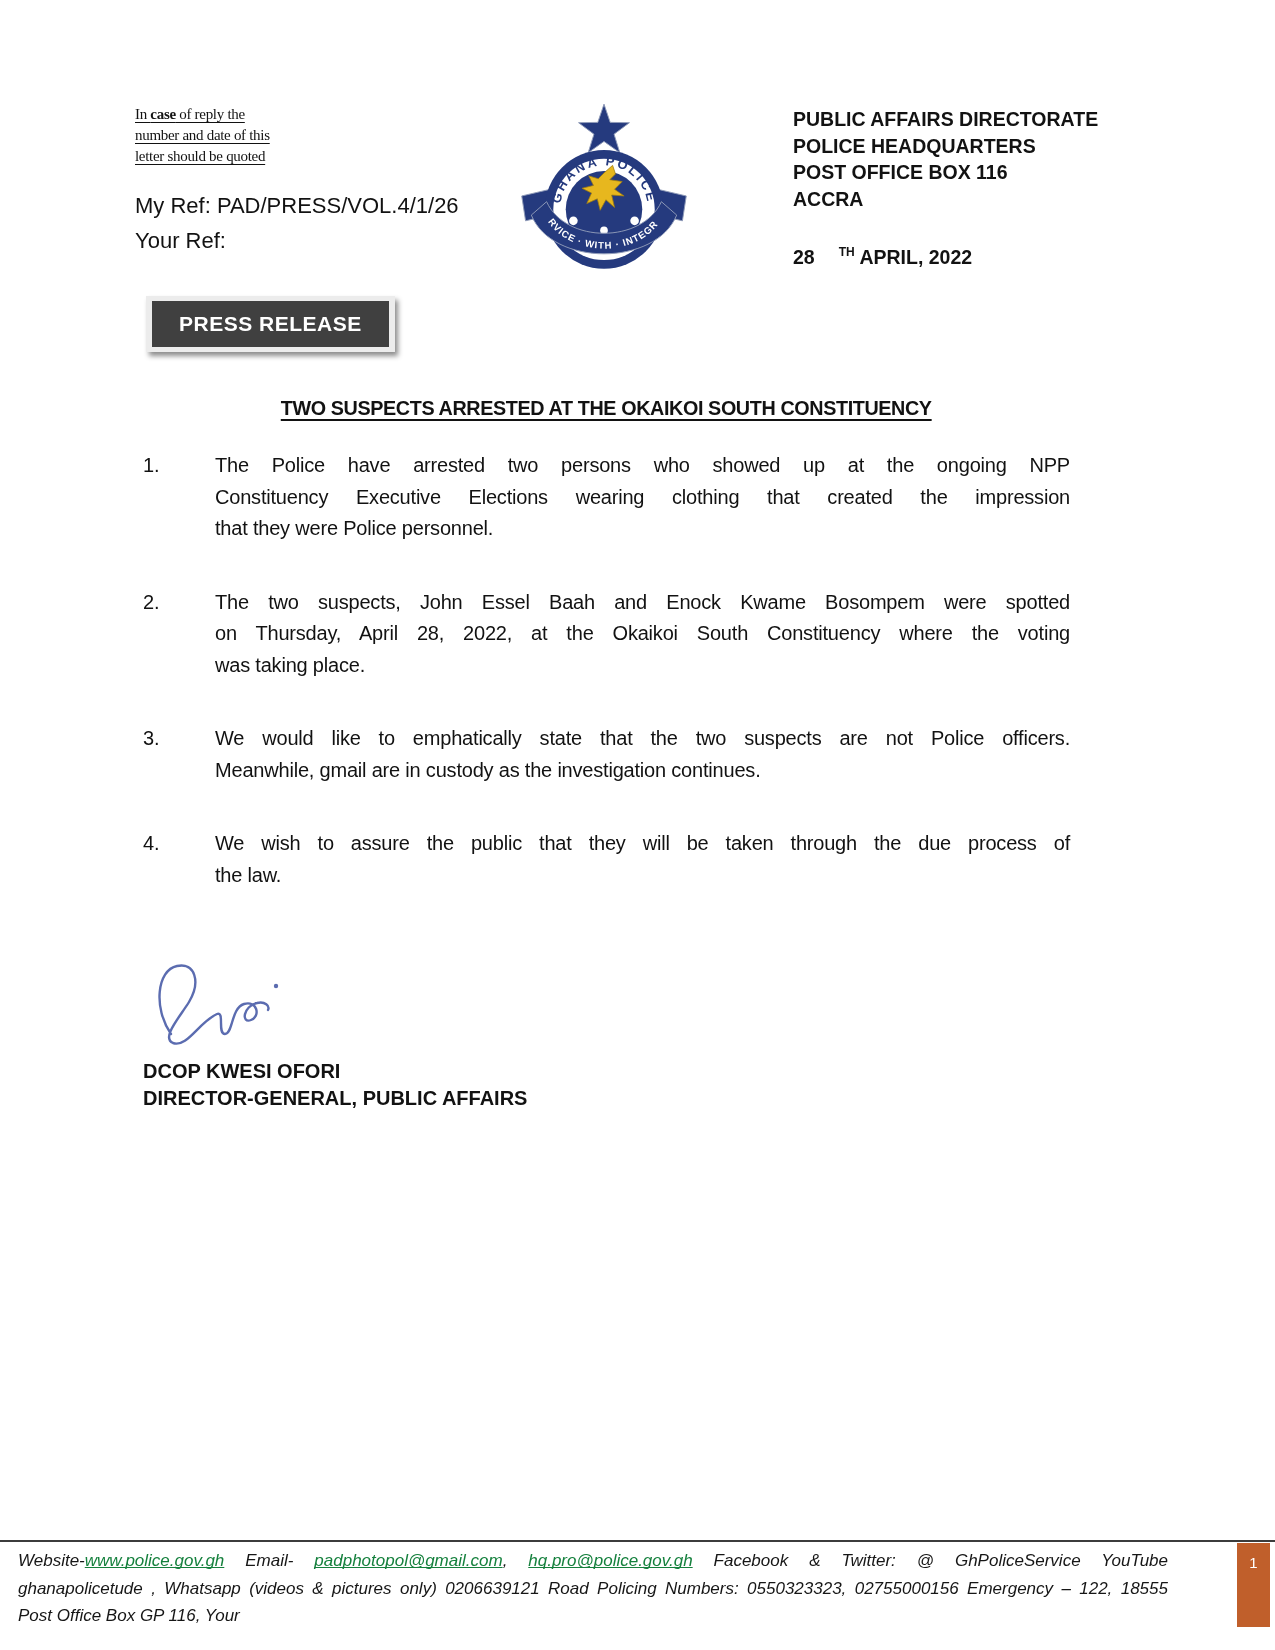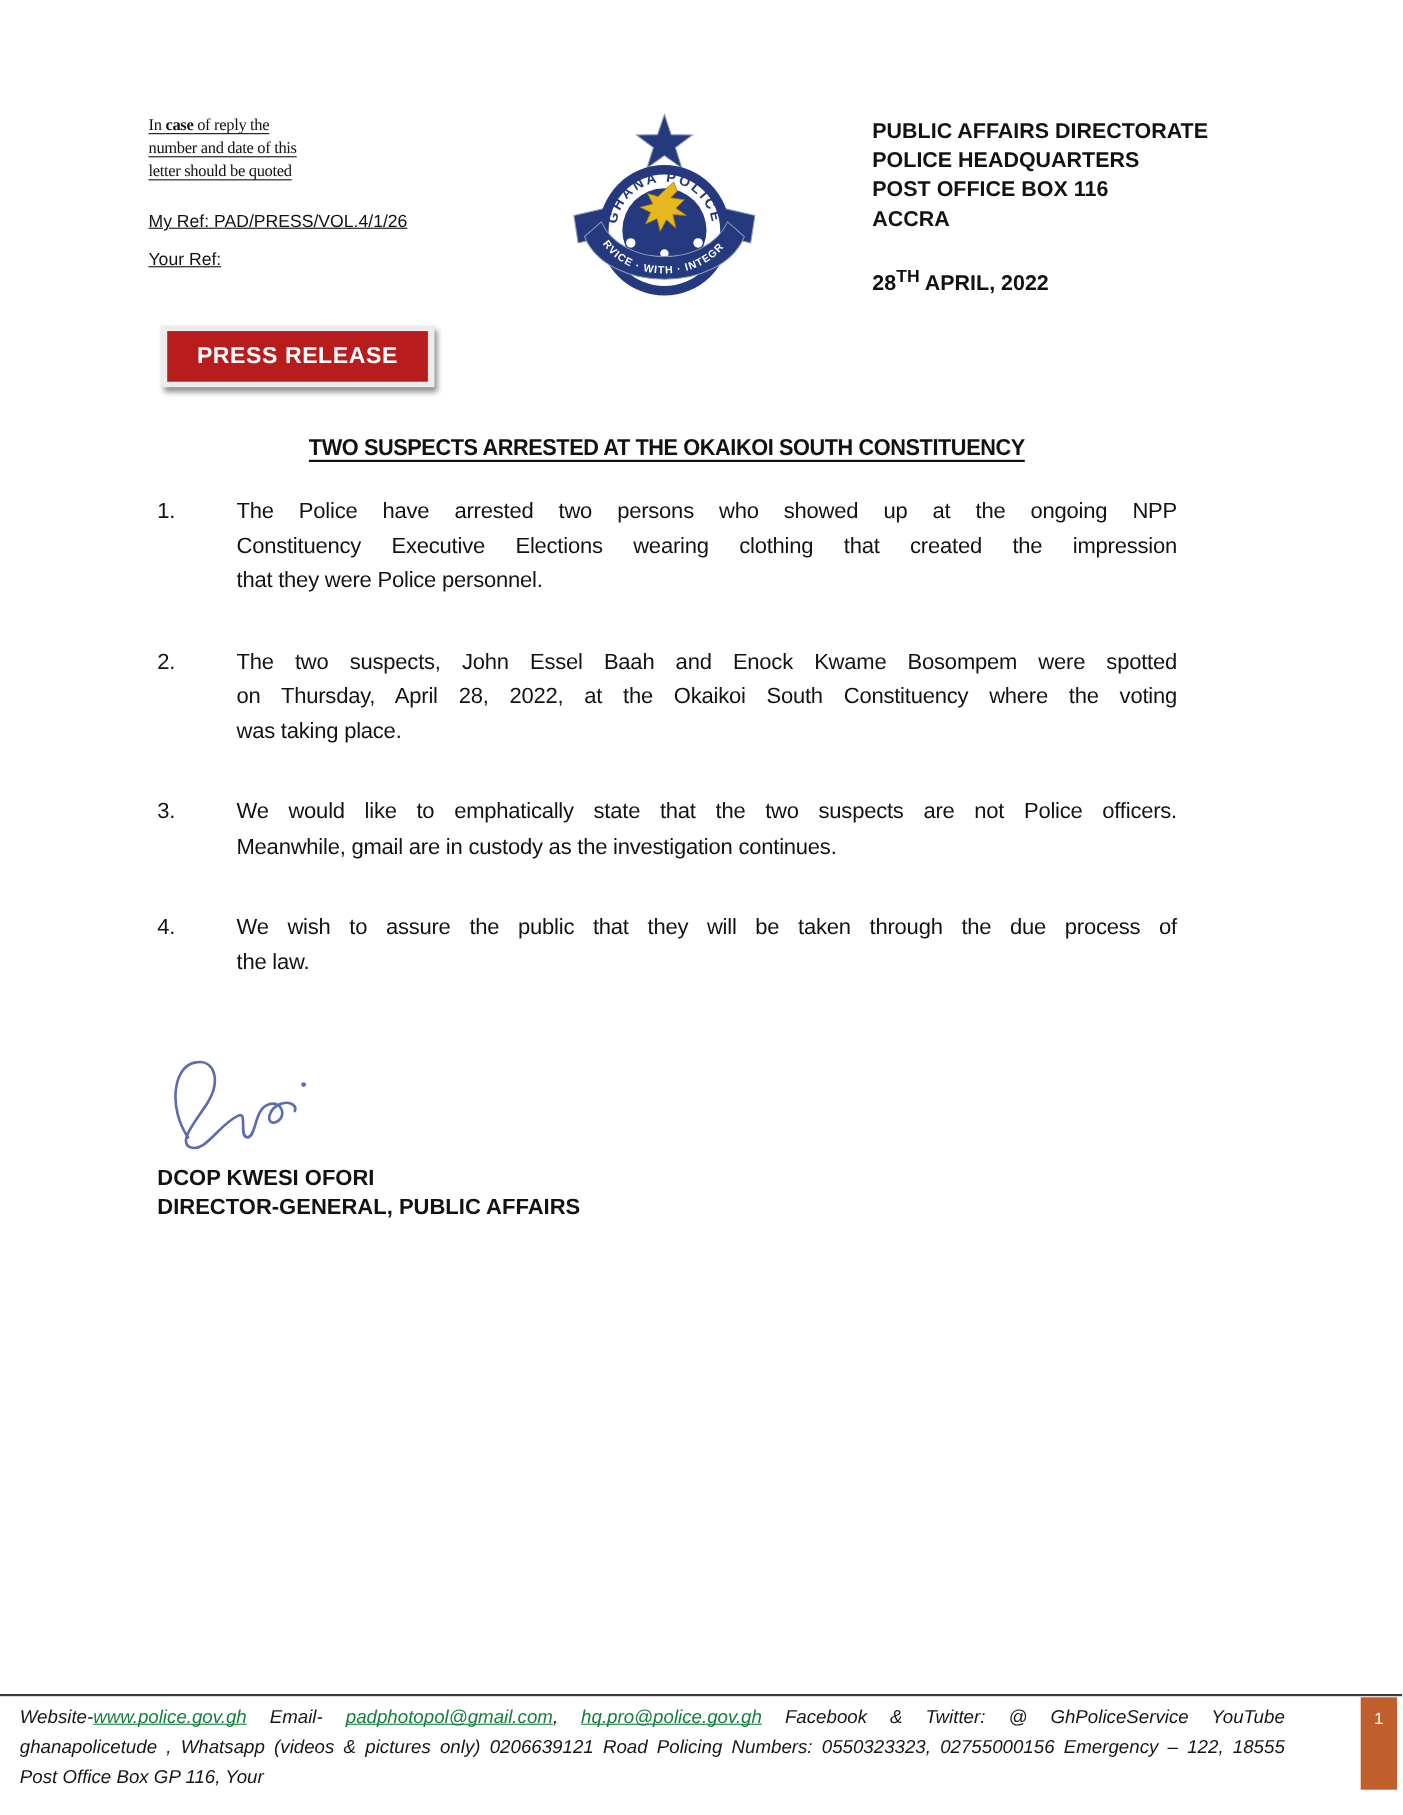--- a/index.html
+++ b/index.html
@@ -4,36 +4,36 @@
 <style>
   html,body{margin:0;padding:0;background:#fff;}
   .page{position:relative;width:1275px;height:1650px;background:#ffffff;overflow:hidden;
         font-family:"Liberation Sans",sans-serif;color:#121212;}
 
   
   .reply-note{position:absolute;left:135px;top:104px;width:180px;font-size:15px;line-height:21px;
               letter-spacing:-0.3px;}
   .reply-note .ln{text-decoration:underline;text-decoration-skip-ink:none;text-underline-offset:3px;font-family:Liberation Serif, serif;}
   .reply-note b{font-weight:700;}
-  .ref-line{position:absolute;left:135px;font-size:16px;text-decoration:underline;}
+  .ref-line{position:absolute;left:135px;font-size:22px;}
   .my-ref{top:193px;}
   .your-ref{top:228px;text-align:right;}
 
   
   .crest{position:absolute;left:516px;top:102px;}
 
   
   .dir-block{position:absolute;left:793px;top:106px;font-size:19.5px;font-weight:700;line-height:26.5px;}
   .date-line{margin-top:27px;font-weight:700;}
-  .date-line sup{font-size:16px;vertical-align:super;}
+  .date-line sup{font-size:12px;vertical-align:super;margin-left:24px;}
 
   
   .pr-outer{position:absolute;left:146px;top:296px;display:inline-block;background:#ececec;
             padding:5px 6px;box-shadow:3px 4px 5px rgba(0,0,0,0.45);}
-  .pr-inner{background:#b91c1c;color:#ffffff;font-weight:700;font-size:21px;letter-spacing:0.5px;
+  .pr-inner{background:#404040;color:#ffffff;font-weight:700;font-size:21px;letter-spacing:0.5px;
             padding:11px 27px;white-space:nowrap;}
 
   
   .doc-title{position:absolute;left:143px;top:396px;width:927px;text-align:center;}
   .doc-title span{display:inline-block;font-size:21px;font-weight:700;letter-spacing:-0.4px;
             transform:scaleX(0.94);transform-origin:center;
             text-decoration:underline;text-decoration-thickness:2px;text-underline-offset:4px;
             text-decoration-skip-ink:none;white-space:nowrap;}
 
   

